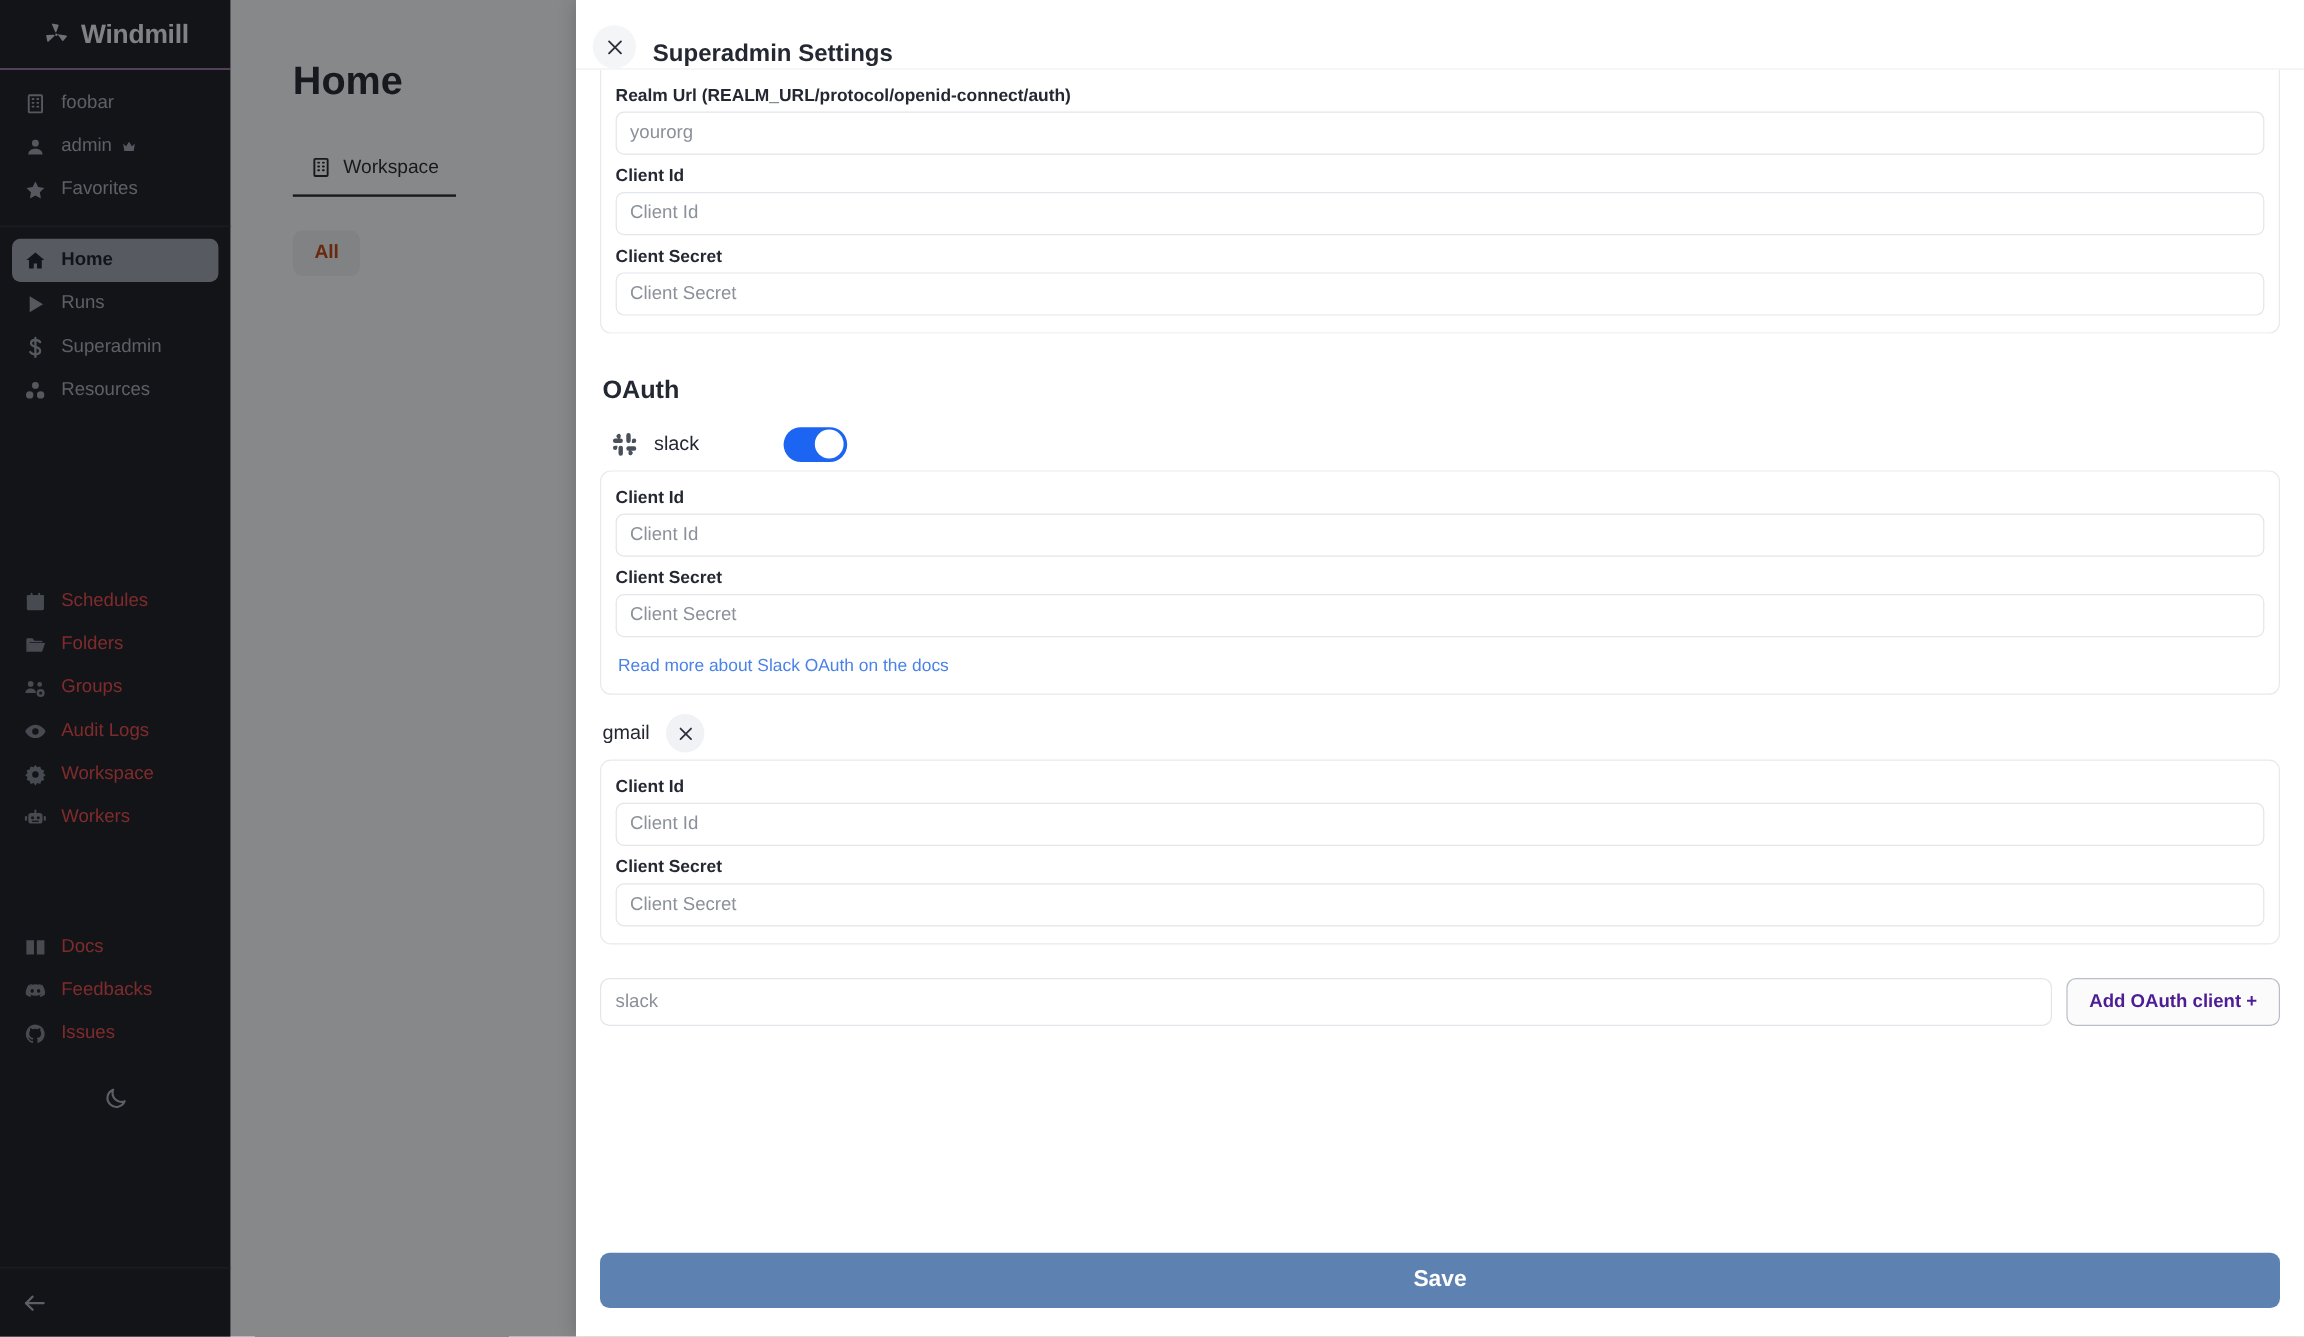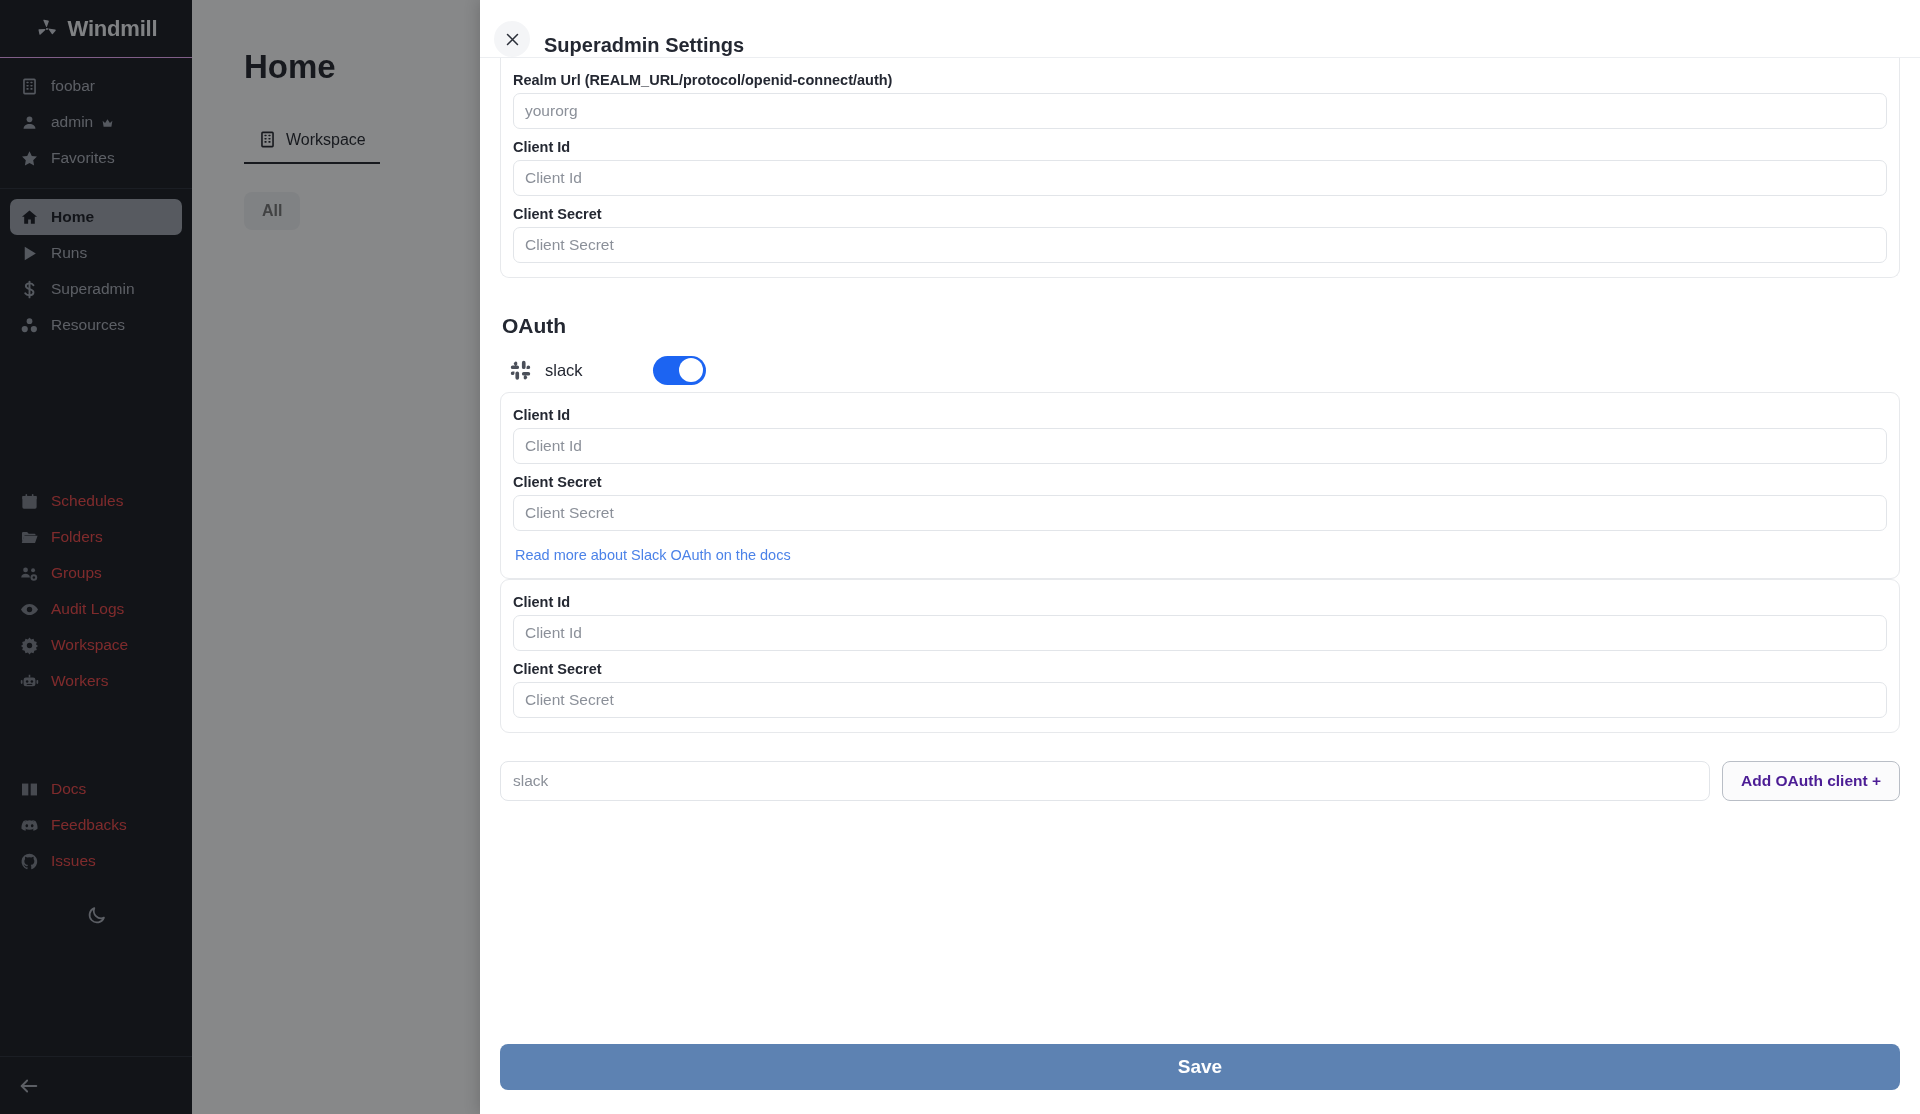--- a/index.html
+++ b/index.html
@@ -74,21 +74,21 @@
     padding: 10px 14px 13px 14px;
     font-size: 16px; color:#1e2128; font-weight:500;
     border-bottom: 2px solid #1e2128;
   }
   .page-tab .ic { width: 19px; height:19px; display:block; }
   .page-filters { margin: 28px 0 0 12px; }
   .page-chip {
     display:inline-flex; align-items:center; justify-content:center;
     min-width: 56px; height: 38px; padding: 0 18px;
     background:#f1f2f4; border-radius: 8px;
-    font-size: 16px; font-weight:600; color:#737373;
+    font-size: 16px; font-weight:600; color:#c2410c;
   }
 
   
   .overlay {
     position: absolute; inset: 0;
     background: rgba(16,17,20,0.50);
     z-index: 2;
   }
 
   
@@ -493,20 +493,32 @@
           <label class="field-label">Client Id</label>
           <input class="field-input" type="text" placeholder="Client Id" style="">
         </div>
         <div class="field">
           <label class="field-label">Client Secret</label>
           <input class="field-input" type="text" placeholder="Client Secret" style="">
         </div>
         <a class="docs-link">Read more about Slack OAuth on the docs</a>
       </div>
 
+      <div class="provider-head" style="padding-left:2px;">
+        <div class="provider-name-wrap">
+          <span class="provider-name">gmail</span>
+          <button class="remove-btn">
+            <span>
+              <svg viewBox="0 0 24 24" fill="none" stroke="currentColor" stroke-width="2.4" stroke-linecap="round">
+                  <path d="M5 5l14 14M19 5L5 19"></path>
+                </svg>
+            </span>
+          </button>
+        </div>
+      </div>
 
       <div class="card">
         <div class="field">
           <label class="field-label">Client Id</label>
           <input class="field-input" type="text" placeholder="Client Id" style="">
         </div>
         <div class="field">
           <label class="field-label">Client Secret</label>
           <input class="field-input" type="text" placeholder="Client Secret" style="">
         </div>

